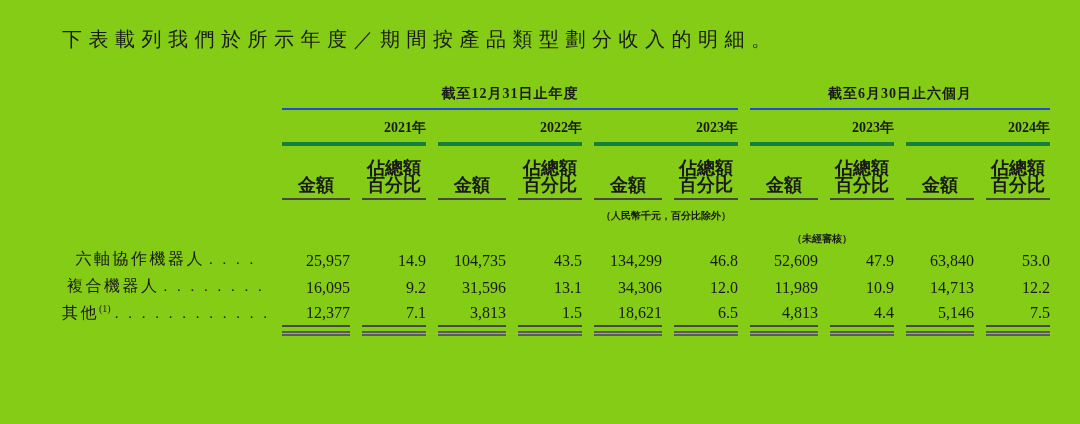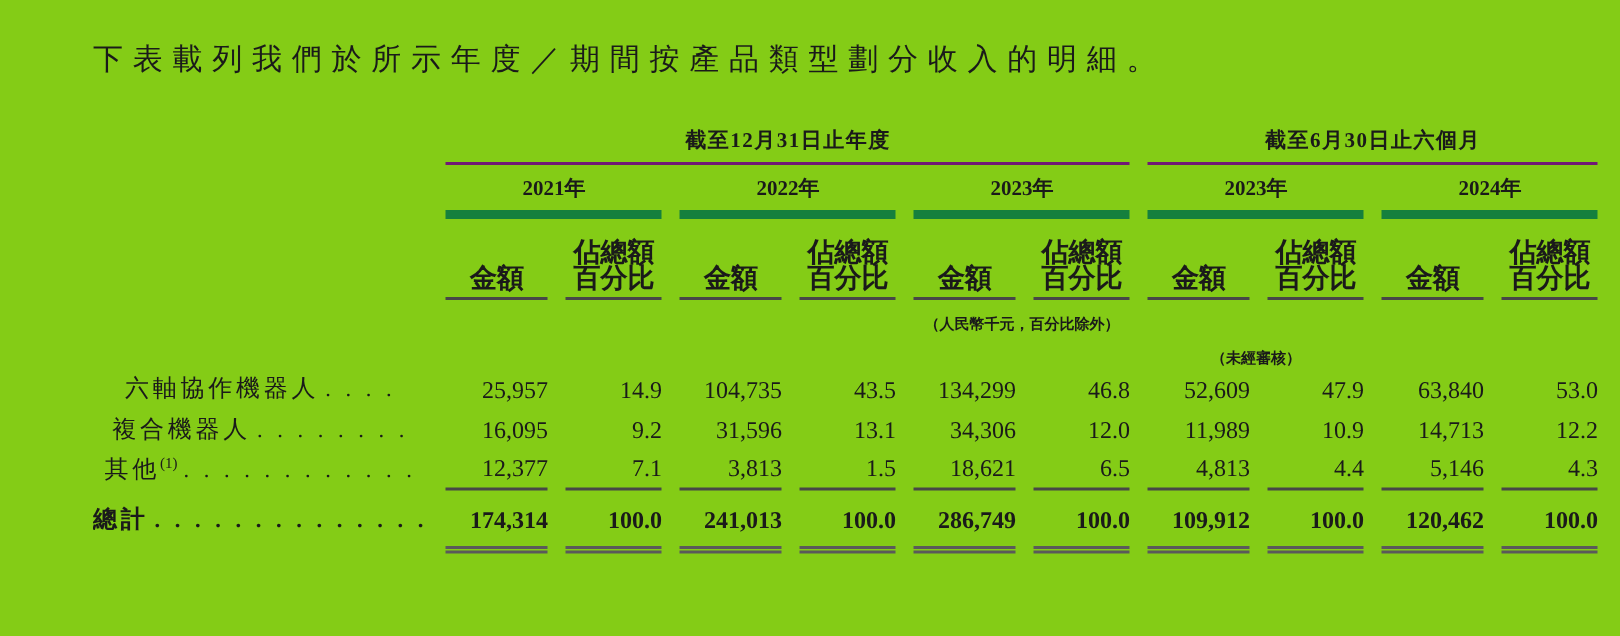--- a/index.html
+++ b/index.html
@@ -32,30 +32,30 @@
   }
   col.c-label  { width: 170px; }
   col.c-amt    { width: 68px; }
   col.c-pct    { width: 64px; }
   th, td { padding: 0; font-weight: normal; vertical-align: bottom; }
   .grp {
     font-weight: bold;
     font-size: 14px;
     text-align: center;
     letter-spacing: 1px;
-    border-bottom: 2px solid #701a75;
+    border-bottom: 2px solid #1d4ed8;
     padding-bottom: 5px;
     height: 28px;
     white-space: nowrap;
   }
   .yr {
     font-weight: bold;
     font-size: 14px;
-    text-align: center;
-    border-bottom: 6px solid #15803d;
+    text-align: right;
+    border-bottom: 4px solid #15803d;
     padding-bottom: 5px;
     height: 36px;
     white-space: nowrap;
   }
   .sub {
     font-weight: bold;
     font-size: 18px;
     text-align: center;
     border-bottom: 2px solid #474747;
     padding-bottom: 4px;
@@ -196,36 +196,23 @@
         <td class="lbl"><span>其他</span><span class="sup">(1)</span><span class="dots">. . . . . . . . . . . .</span></td>
         <td class="num">12,377</td>
         <td class="num">7.1</td>
         <td class="num">3,813</td>
         <td class="num">1.5</td>
         <td class="num">18,621</td>
         <td class="num">6.5</td>
         <td class="num">4,813</td>
         <td class="num">4.4</td>
         <td class="num">5,146</td>
-        <td class="num">4.3</td>
-      </tr>
-
-      <tr class="totalrow">
-        <td class="lbl"><span>總計</span><span class="dots">. . . . . . . . . . . . . .</span></td>
-        <td class="num">174,314</td>
-        <td class="num">100.0</td>
-        <td class="num">241,013</td>
-        <td class="num">100.0</td>
-        <td class="num">286,749</td>
-        <td class="num">100.0</td>
-        <td class="num">109,912</td>
-        <td class="num">100.0</td>
-        <td class="num">120,462</td>
-        <td class="num">100.0</td>
-      </tr>
+        <td class="num">7.5</td>
+      </tr>
+
 
       <tr>
         <td></td>
         <td class="dd">
             <div class="dbl"></div>
           </td>
         <td class="dd">
             <div class="dbl"></div>
           </td>
         <td class="dd">

